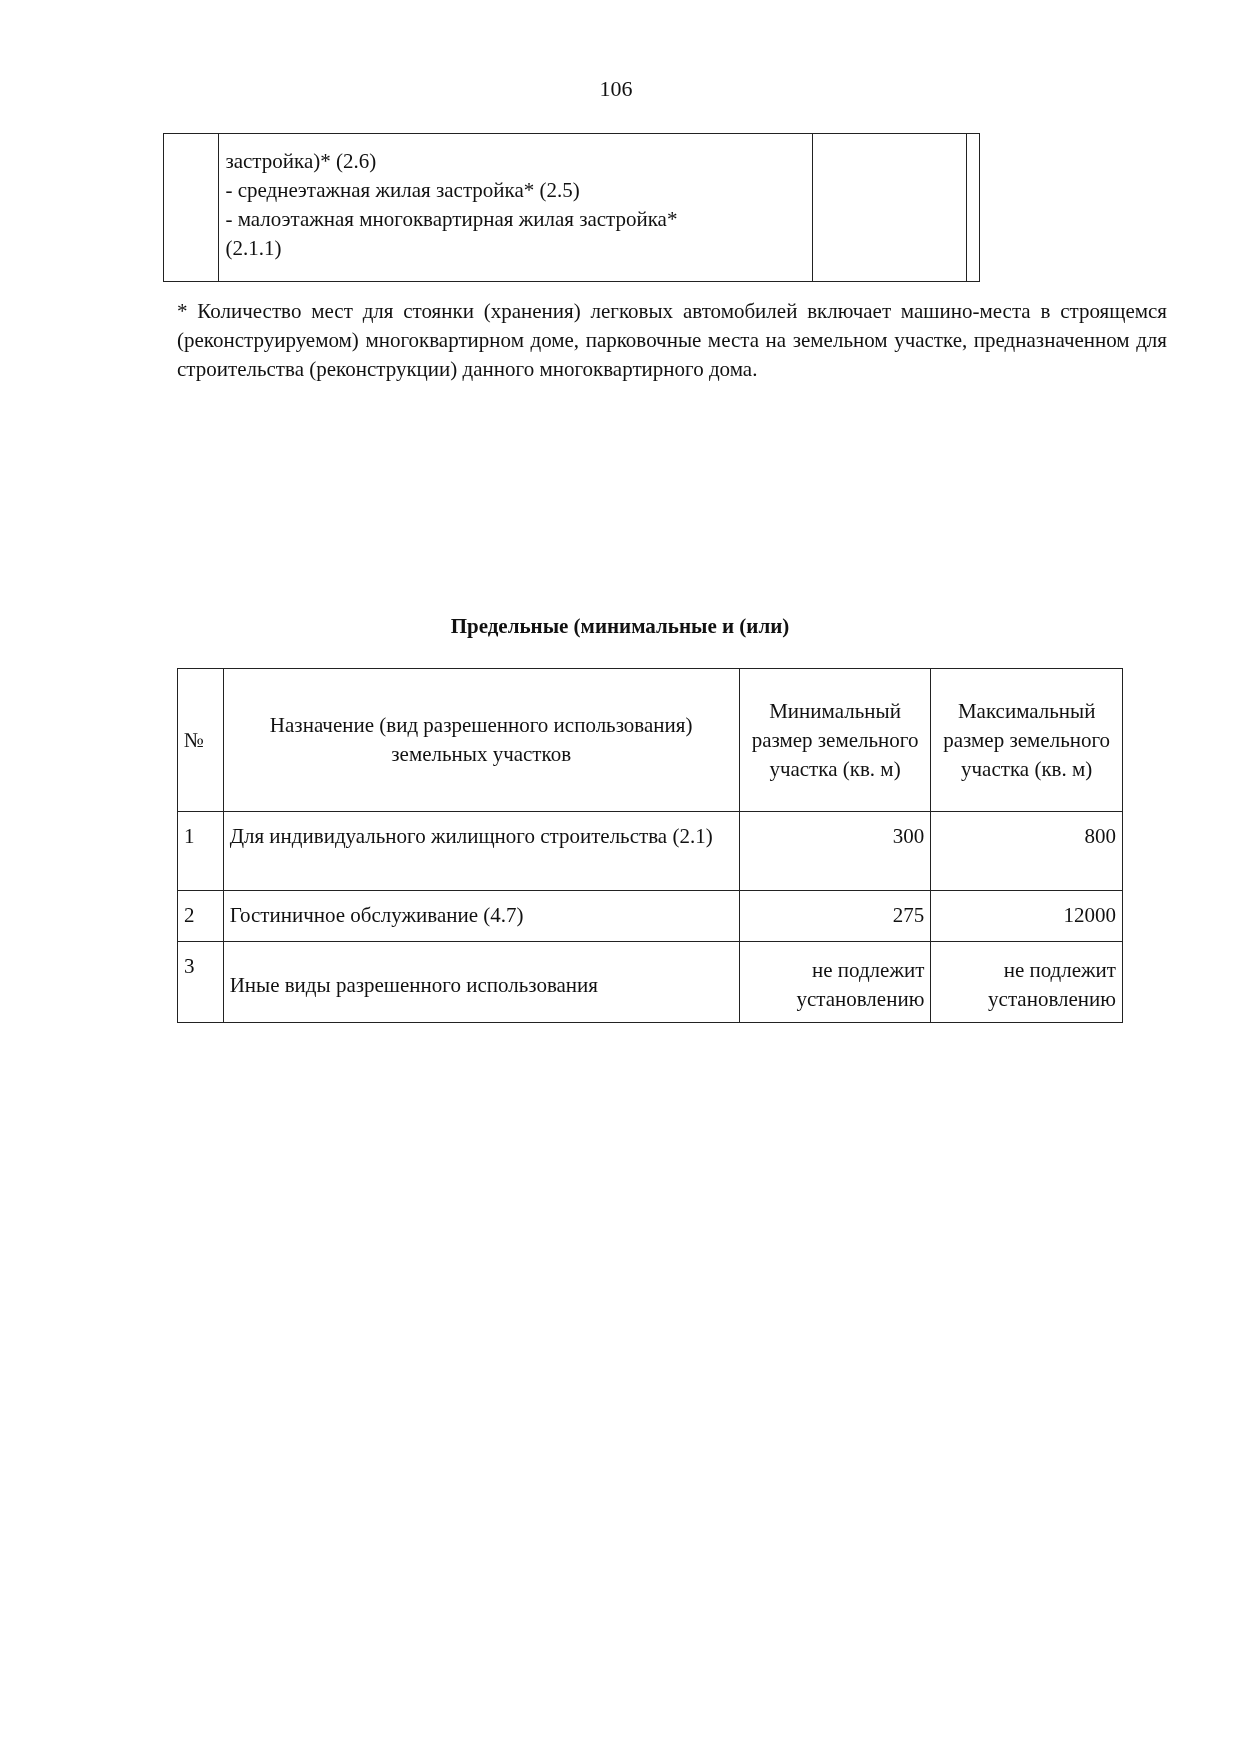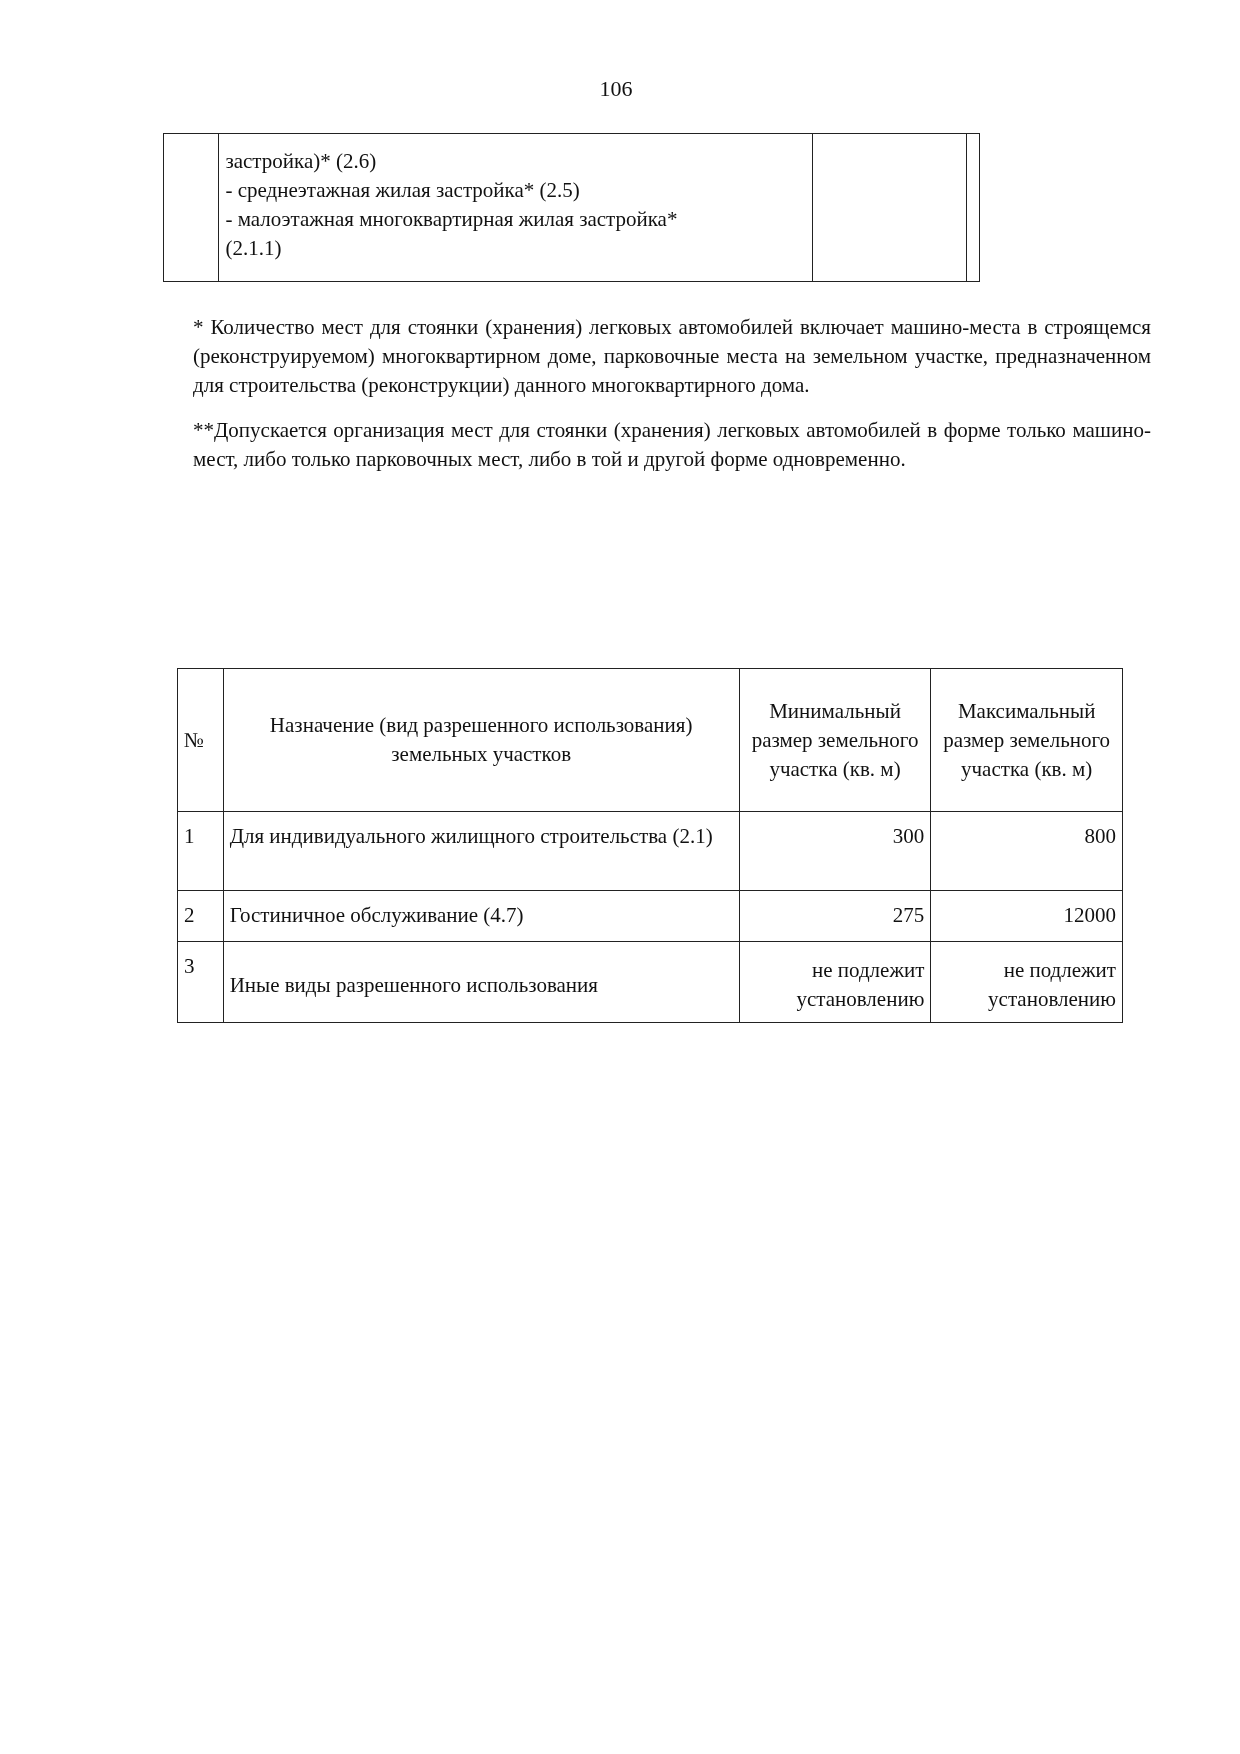--- a/index.html
+++ b/index.html
@@ -8,21 +8,21 @@
   .page-num { position: absolute; top: 76px; left: 0; width: 1232px; text-align: center; font-size: 22px; }
   table { border-collapse: collapse; position: absolute; }
   td, th { border: 1.5px solid #222; vertical-align: top; font-weight: normal; }
   #t1 { left: 163px; top: 133px; width: 817px; }
   #t1 td { height: 134px; font-size: 21px; line-height: 29px; padding: 0 6px; }
   #t1 .c1 { width: 45px; }
   #t1 .c2 { width: 588px; padding-top: 13px; }
   #t1 .c3 { width: 150px; }
   #t1 .line { display: block; white-space: nowrap; }
   .notes { position: absolute; left: 177px; top: 297px; width: 990px; font-size: 21px; line-height: 29px; }
-  .notes p { margin: 16px; text-align: justify; }
+  .notes p { margin: 0; text-align: justify; }
   .title { position: absolute; left: 0; width: 1240px; text-align: center; font-weight: bold; font-size: 21px; line-height: 29px; top: 612px; }
   #t2 { left: 177px; top: 668px; width: 946px; }
   #t2 th, #t2 td { font-size: 21px; line-height: 29px; }
   #t2 th { vertical-align: middle; text-align: center; padding: 6px 4px; height: 130px; }
   #t2 .n { width: 34px; text-align: left; padding-left: 6px; }
   #t2 .purpose { width: 500px; }
   #t2 .mn, #t2 .mx { width: 180px; }
   #t2 td { padding: 10px 6px 4px 6px; }
   #t2 td.num { text-align: left; }
   #t2 td.val { text-align: right; }
@@ -48,24 +48,24 @@
       <span class="line">(2.1.1)</span>
     </td>
     <td class="c3"></td>
     <td></td>
   </tr>
 </tbody>
   </table>
 
 <div class="notes">
   <p>* Количество мест для стоянки (хранения) легковых автомобилей включает машино-места в строящемся (реконструируемом) многоквартирном доме, парковочные места на земельном участке, предназначенном для строительства (реконструкции) данного многоквартирного дома.</p>
-  <p>**Допускается организация мест для стоянки (хранения) легковых автомобилей в форме только машино-мест, либо только парковочных мест, либо в той и другой форме одновременно.</p>
 </div>
 
 <div class="title">
+  <div>Предельные (минимальные и (или)</div>
 </div>
 
 <table id="t2">
   <tbody>
       <tr>
     <th class="n">№</th>
     <th class="purpose">Назначение (вид разрешенного использования) земельных участков</th>
     <th class="mn">Минимальный размер земельного участка (кв. м)</th>
     <th class="mx">Максимальный размер земельного участка (кв. м)</th>
   </tr>

